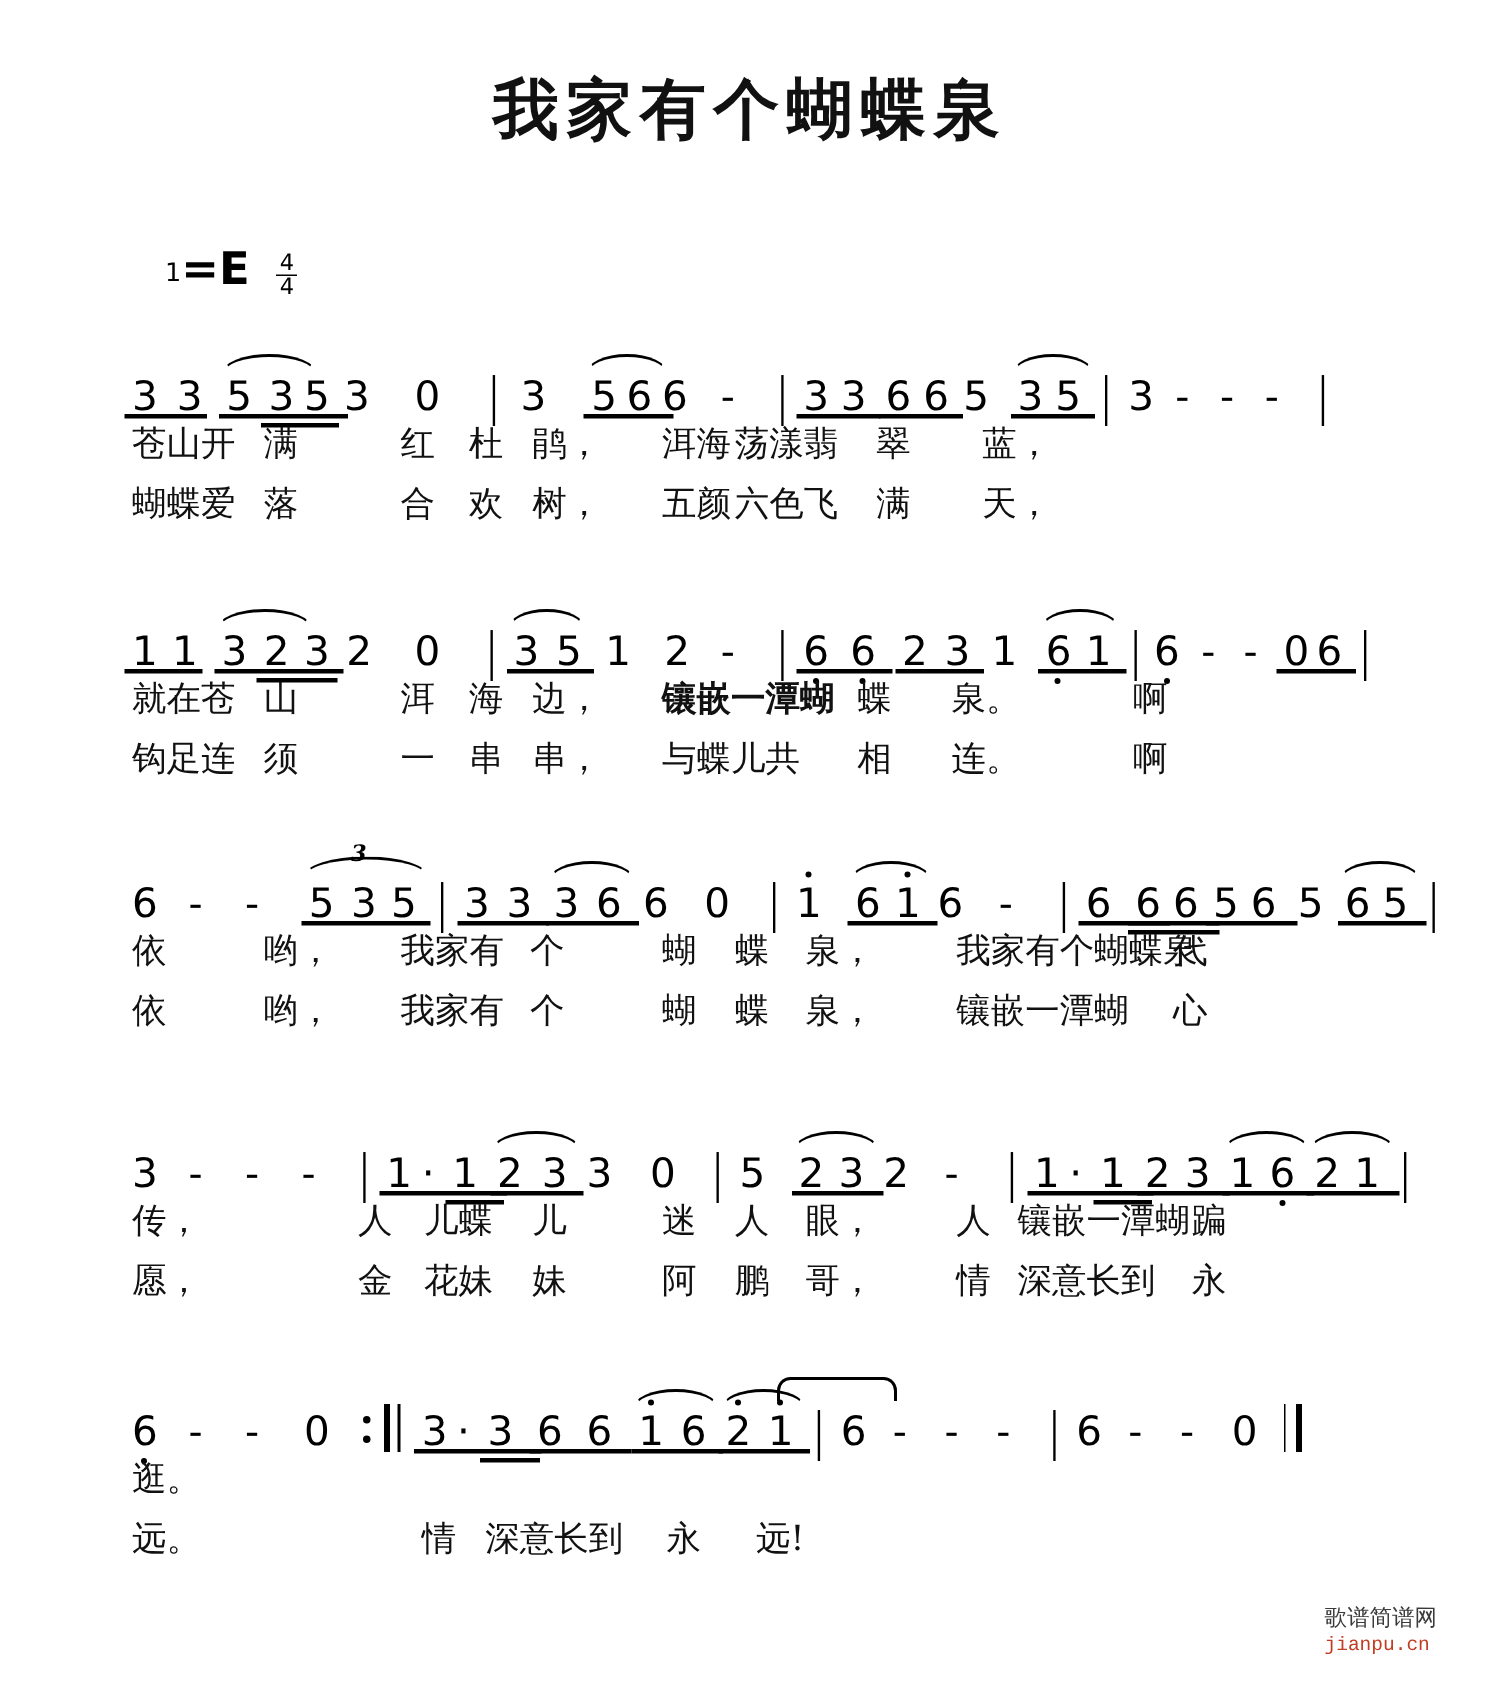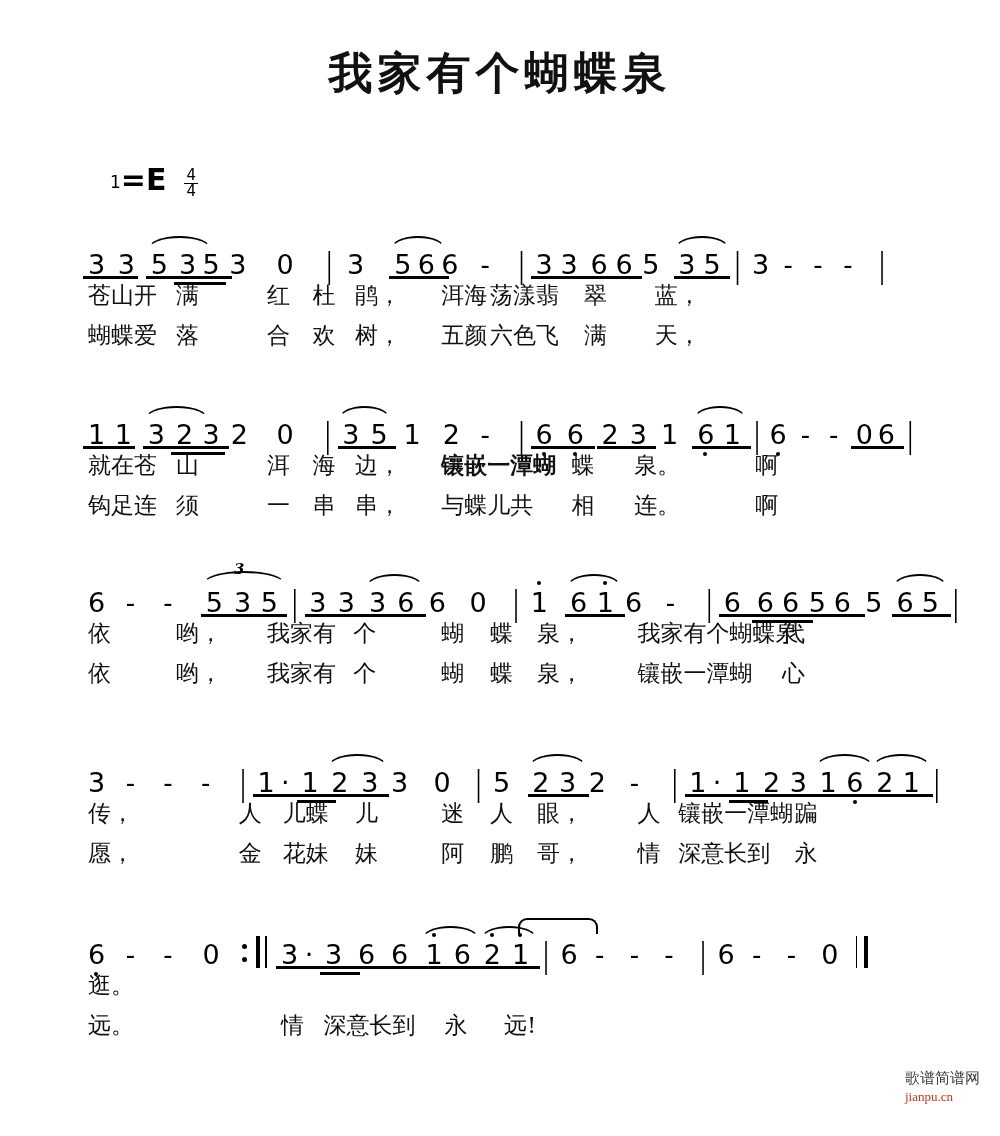--- a/index.html
+++ b/index.html
@@ -190,23 +190,23 @@
   .ly {
     position: absolute;
     top: 0;
     white-space: pre;
     text-align: left;
   }
 
   
   .footer-brand {
     position: absolute;
-    right: 20px;
+    right: 42px;
     bottom: 14px;
-    font-family: Liberation Serif, serif;
+    font-family: Liberation Mono, monospace;
     font-size: 15px;
     color: #3a3a3a;
     white-space: pre;
   }
   .footer-brand .url { color: #c23b22; font-size: 13px; }
 </style>
 </head>
 <body>
 
 <div class="sheet">

